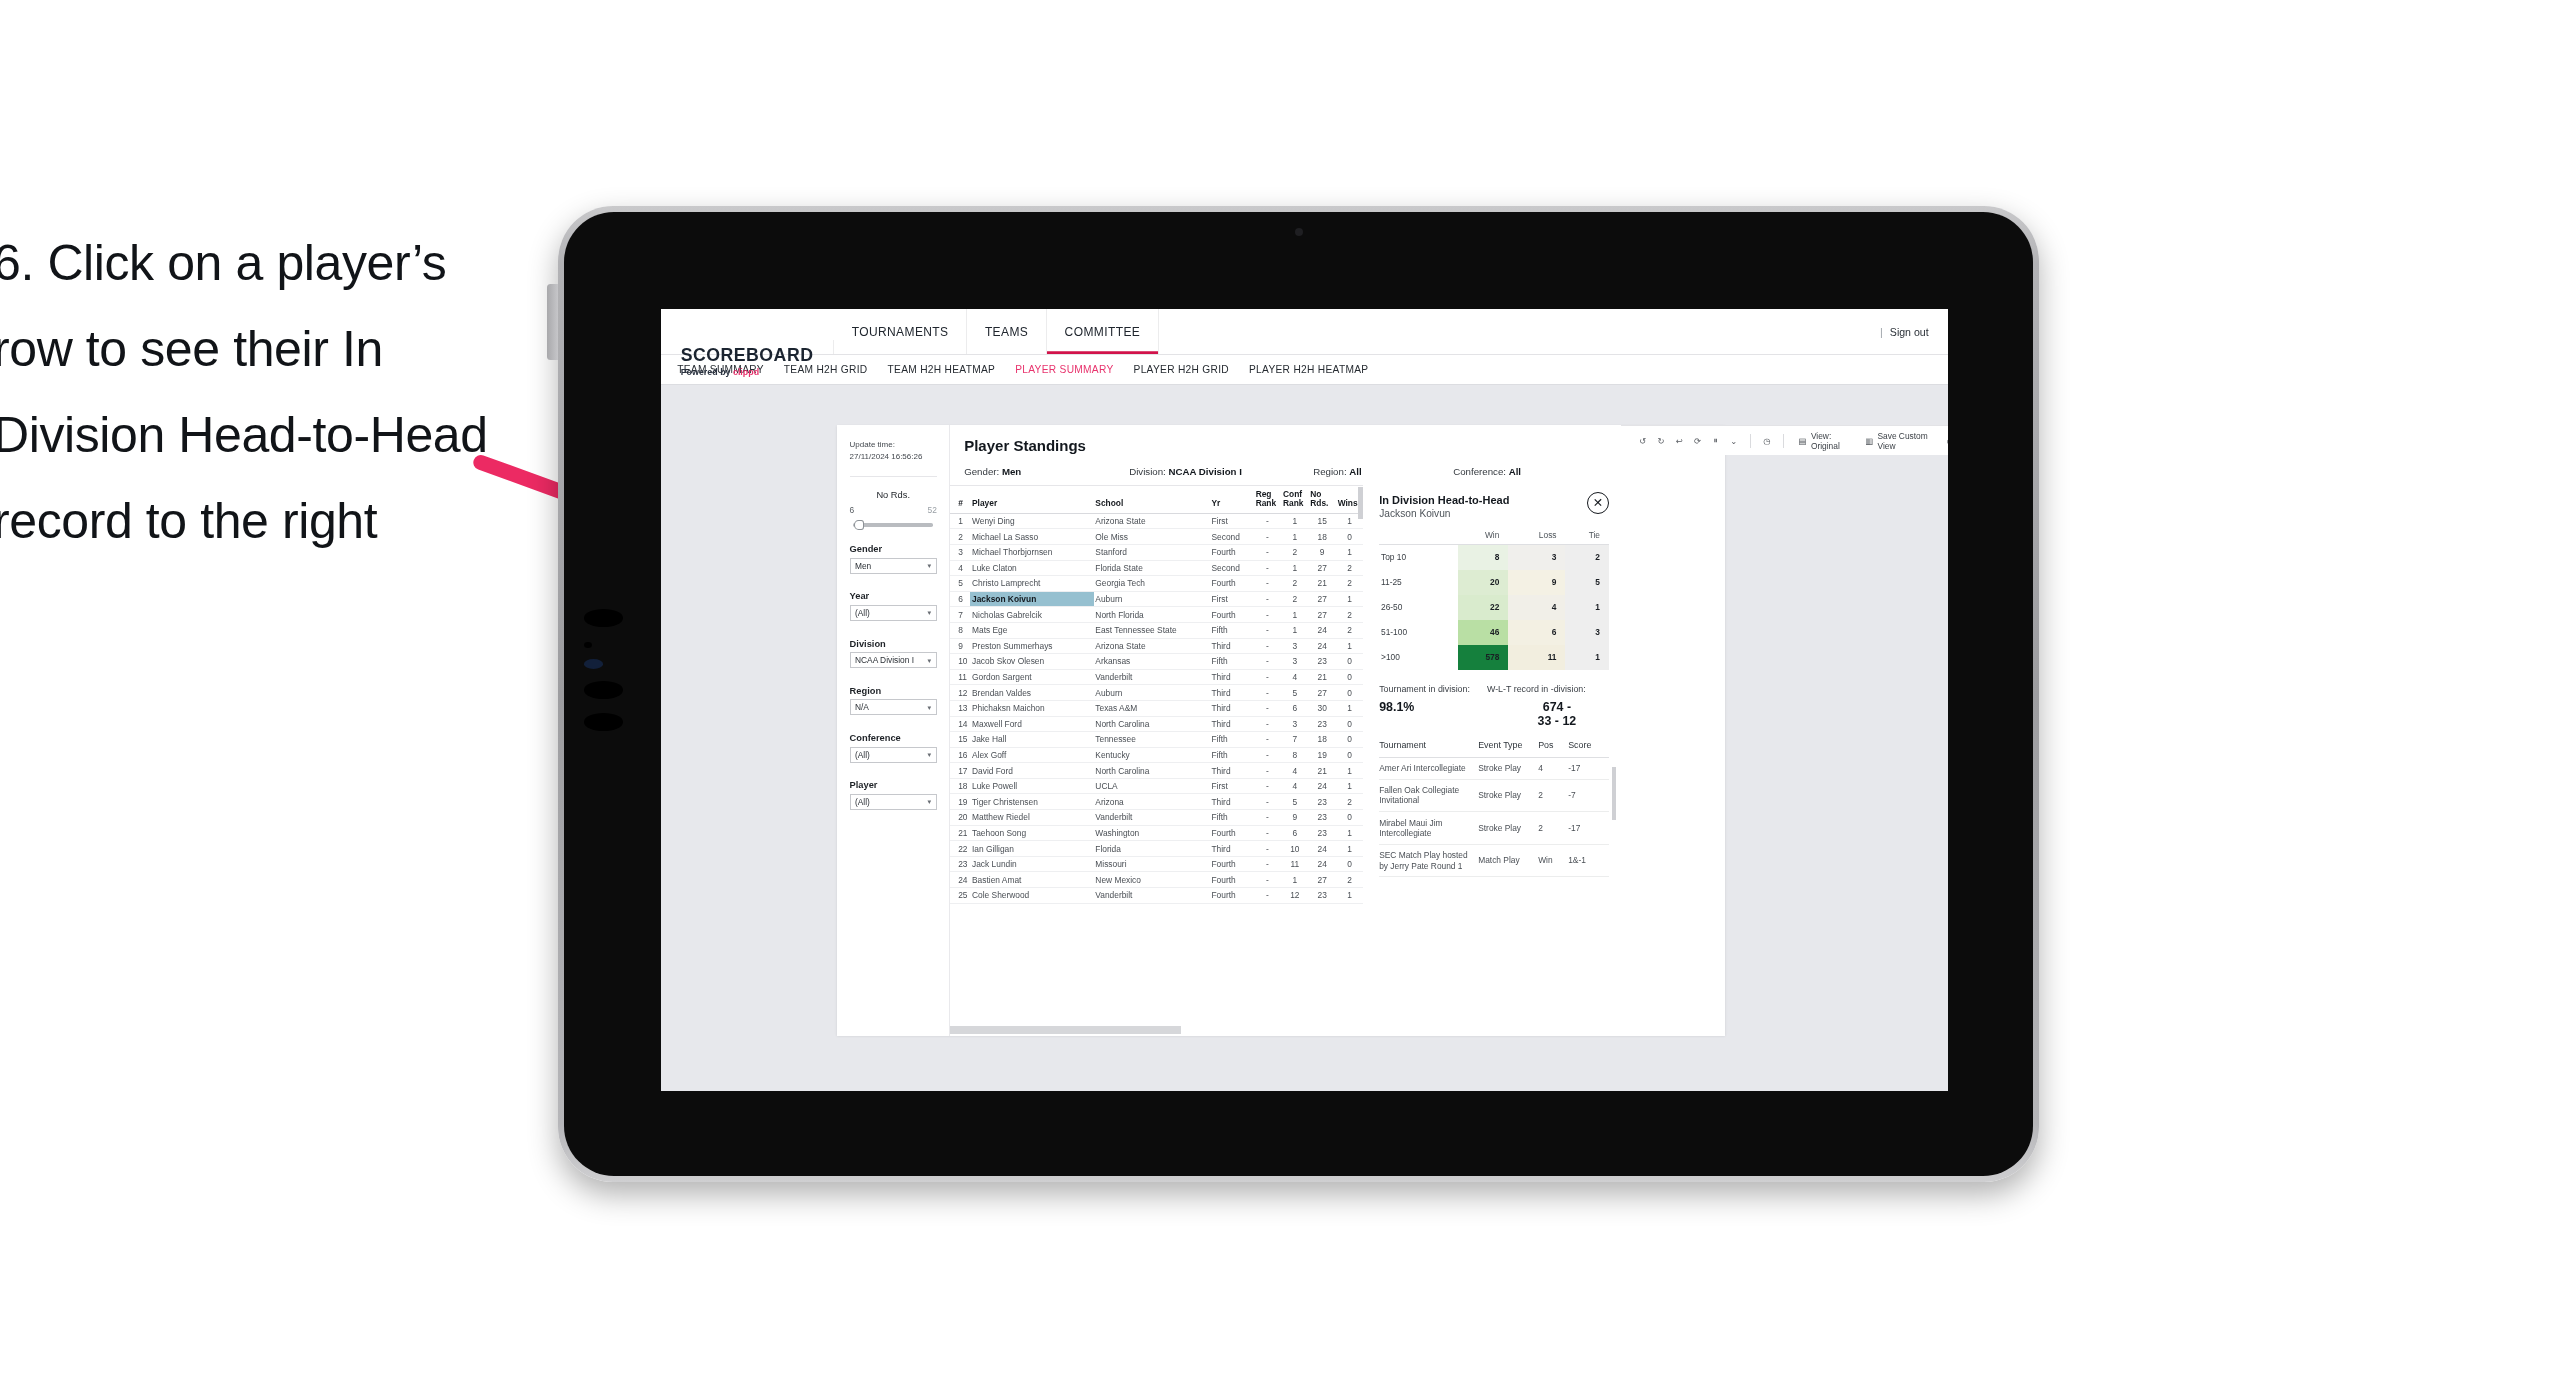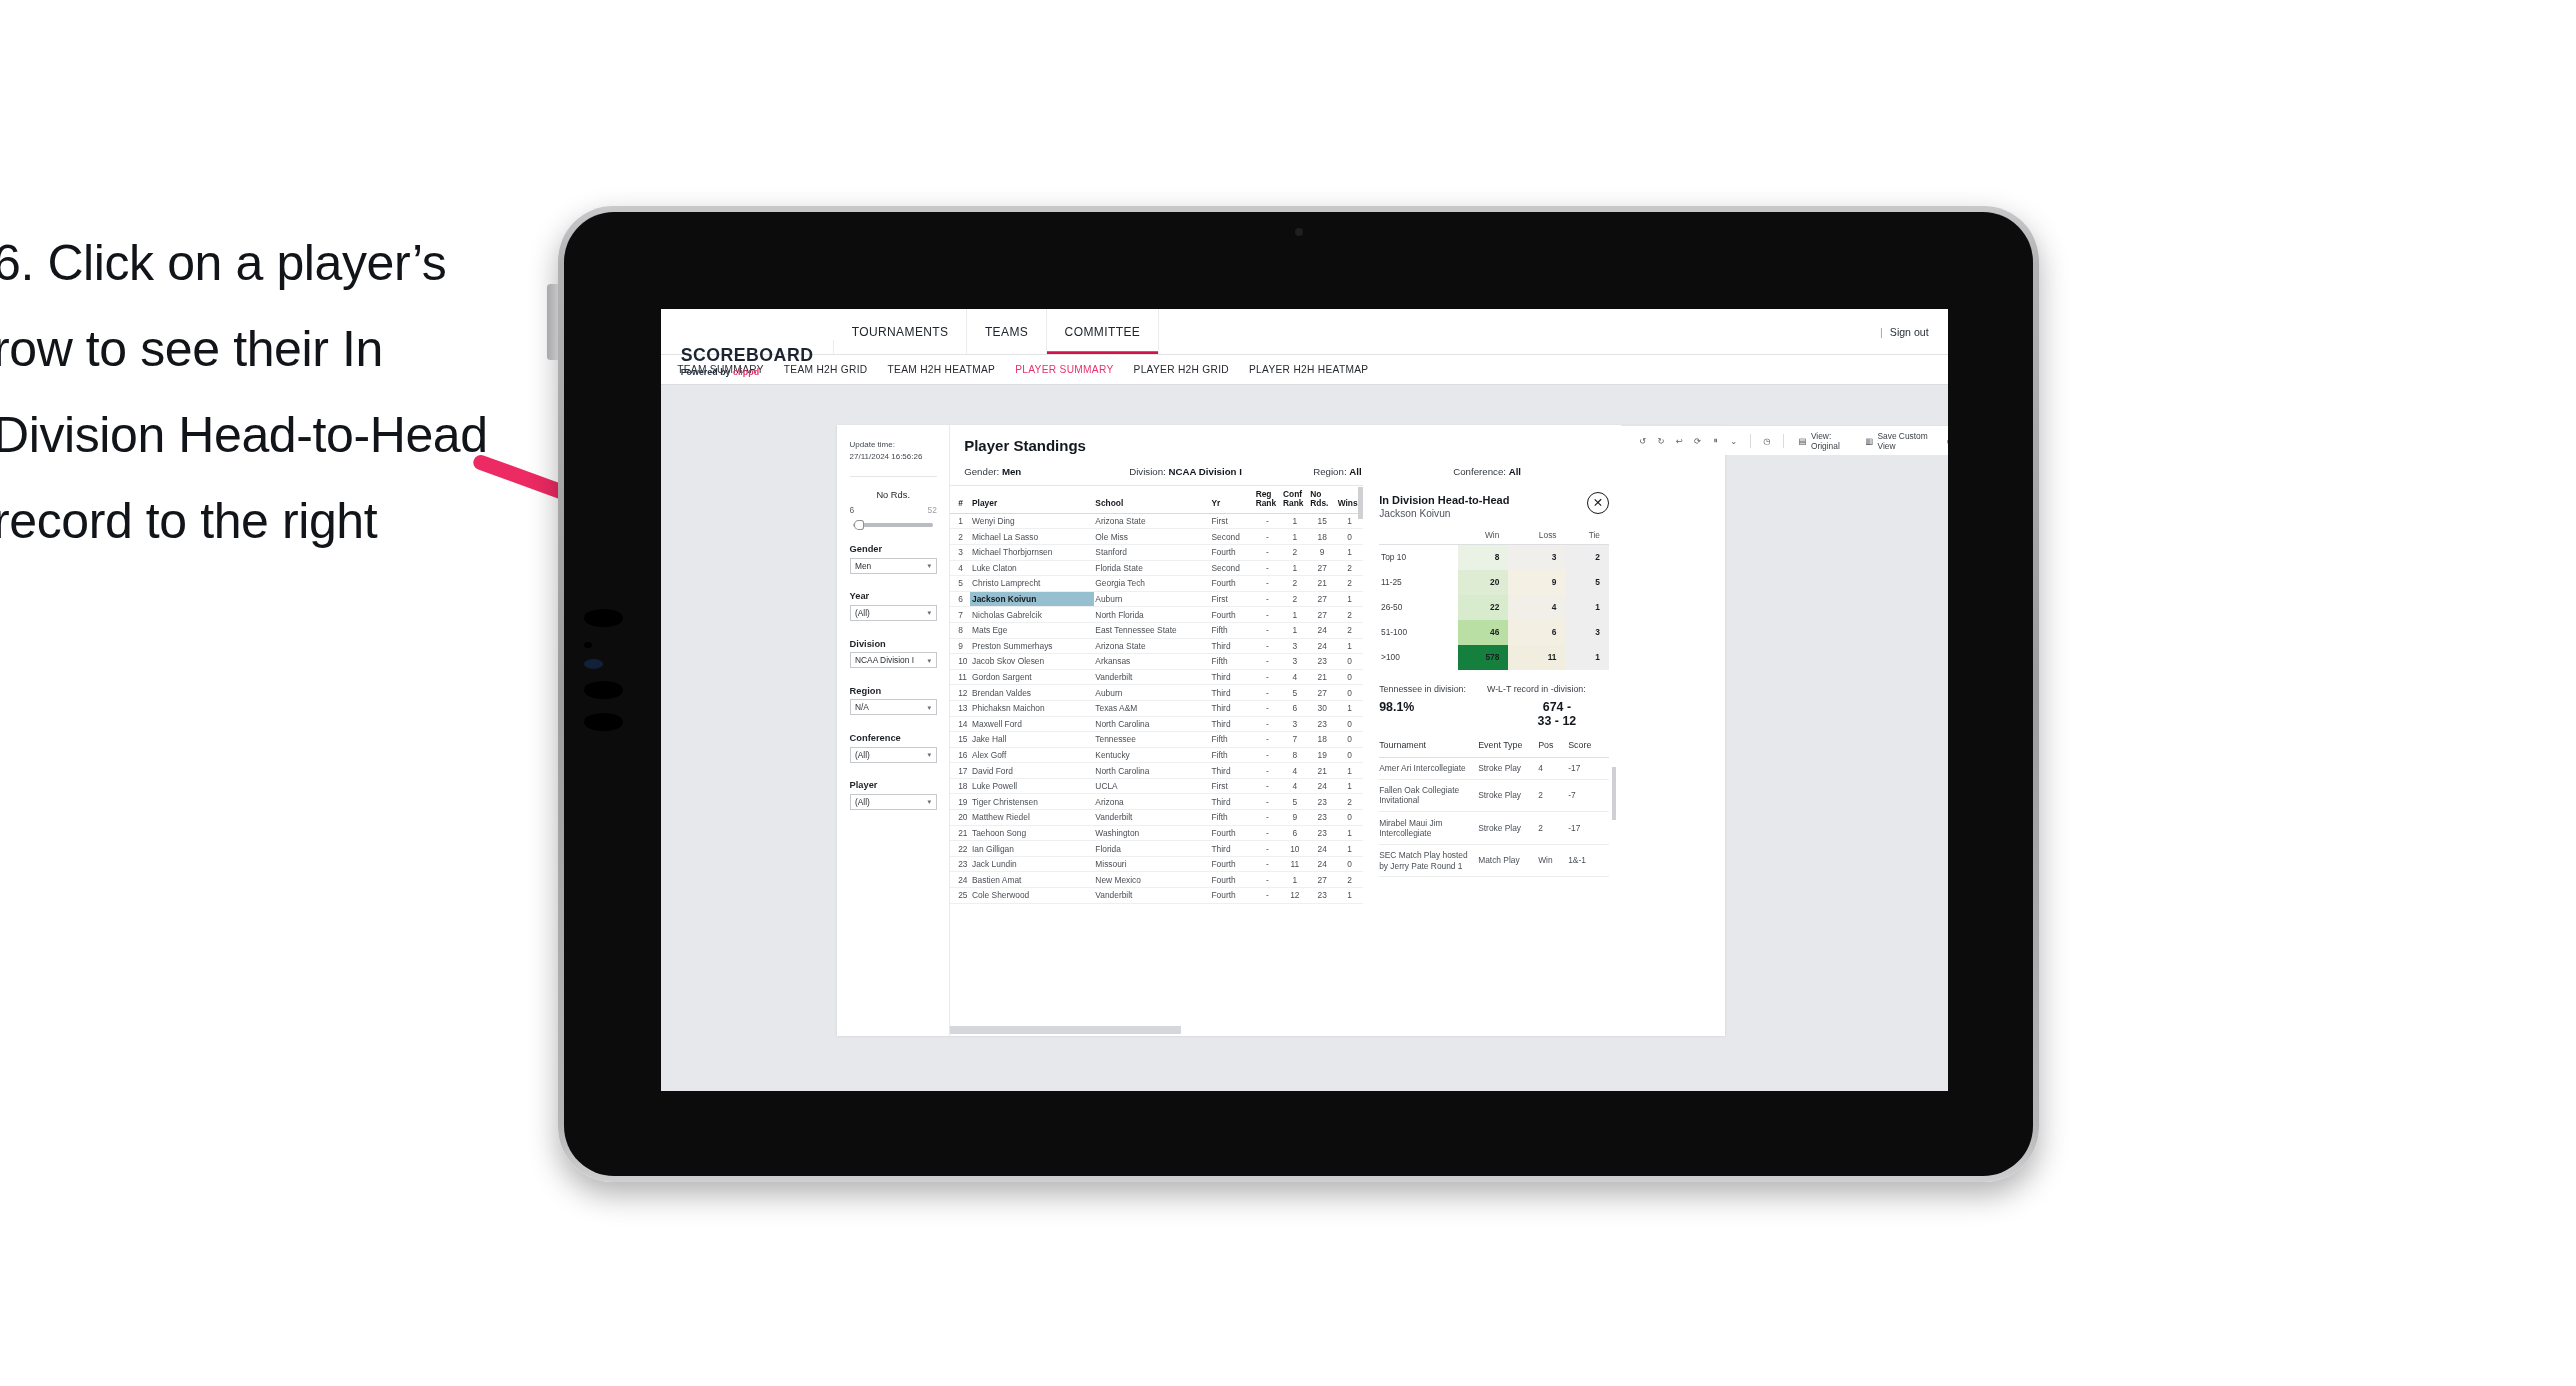--- a/index.html
+++ b/index.html
@@ -691,21 +691,21 @@
                           <td class="rowlab">&gt;100</td>
                           <td style="background: #15803d;">578</td>
                           <td style="background: rgb(242, 238, 223);">11</td>
                           <td style="background: rgb(238, 238, 238);">1</td>
                         </tr>
                       </tbody>
                   </table>
 
                   <div class="h2h-stats">
                     <div class="col1">
-                      <div>Tennessee in division:</div>
+                      <div>Tournament in division:</div>
                       <div class="big">98.1%</div>
                     </div>
                     <div class="col2">
                       <div>W-L-T record in -division:</div>
                       <div class="big">674 - 33 - 12</div>
                     </div>
                   </div>
 
                   <table class="tourn">
                     <thead>

